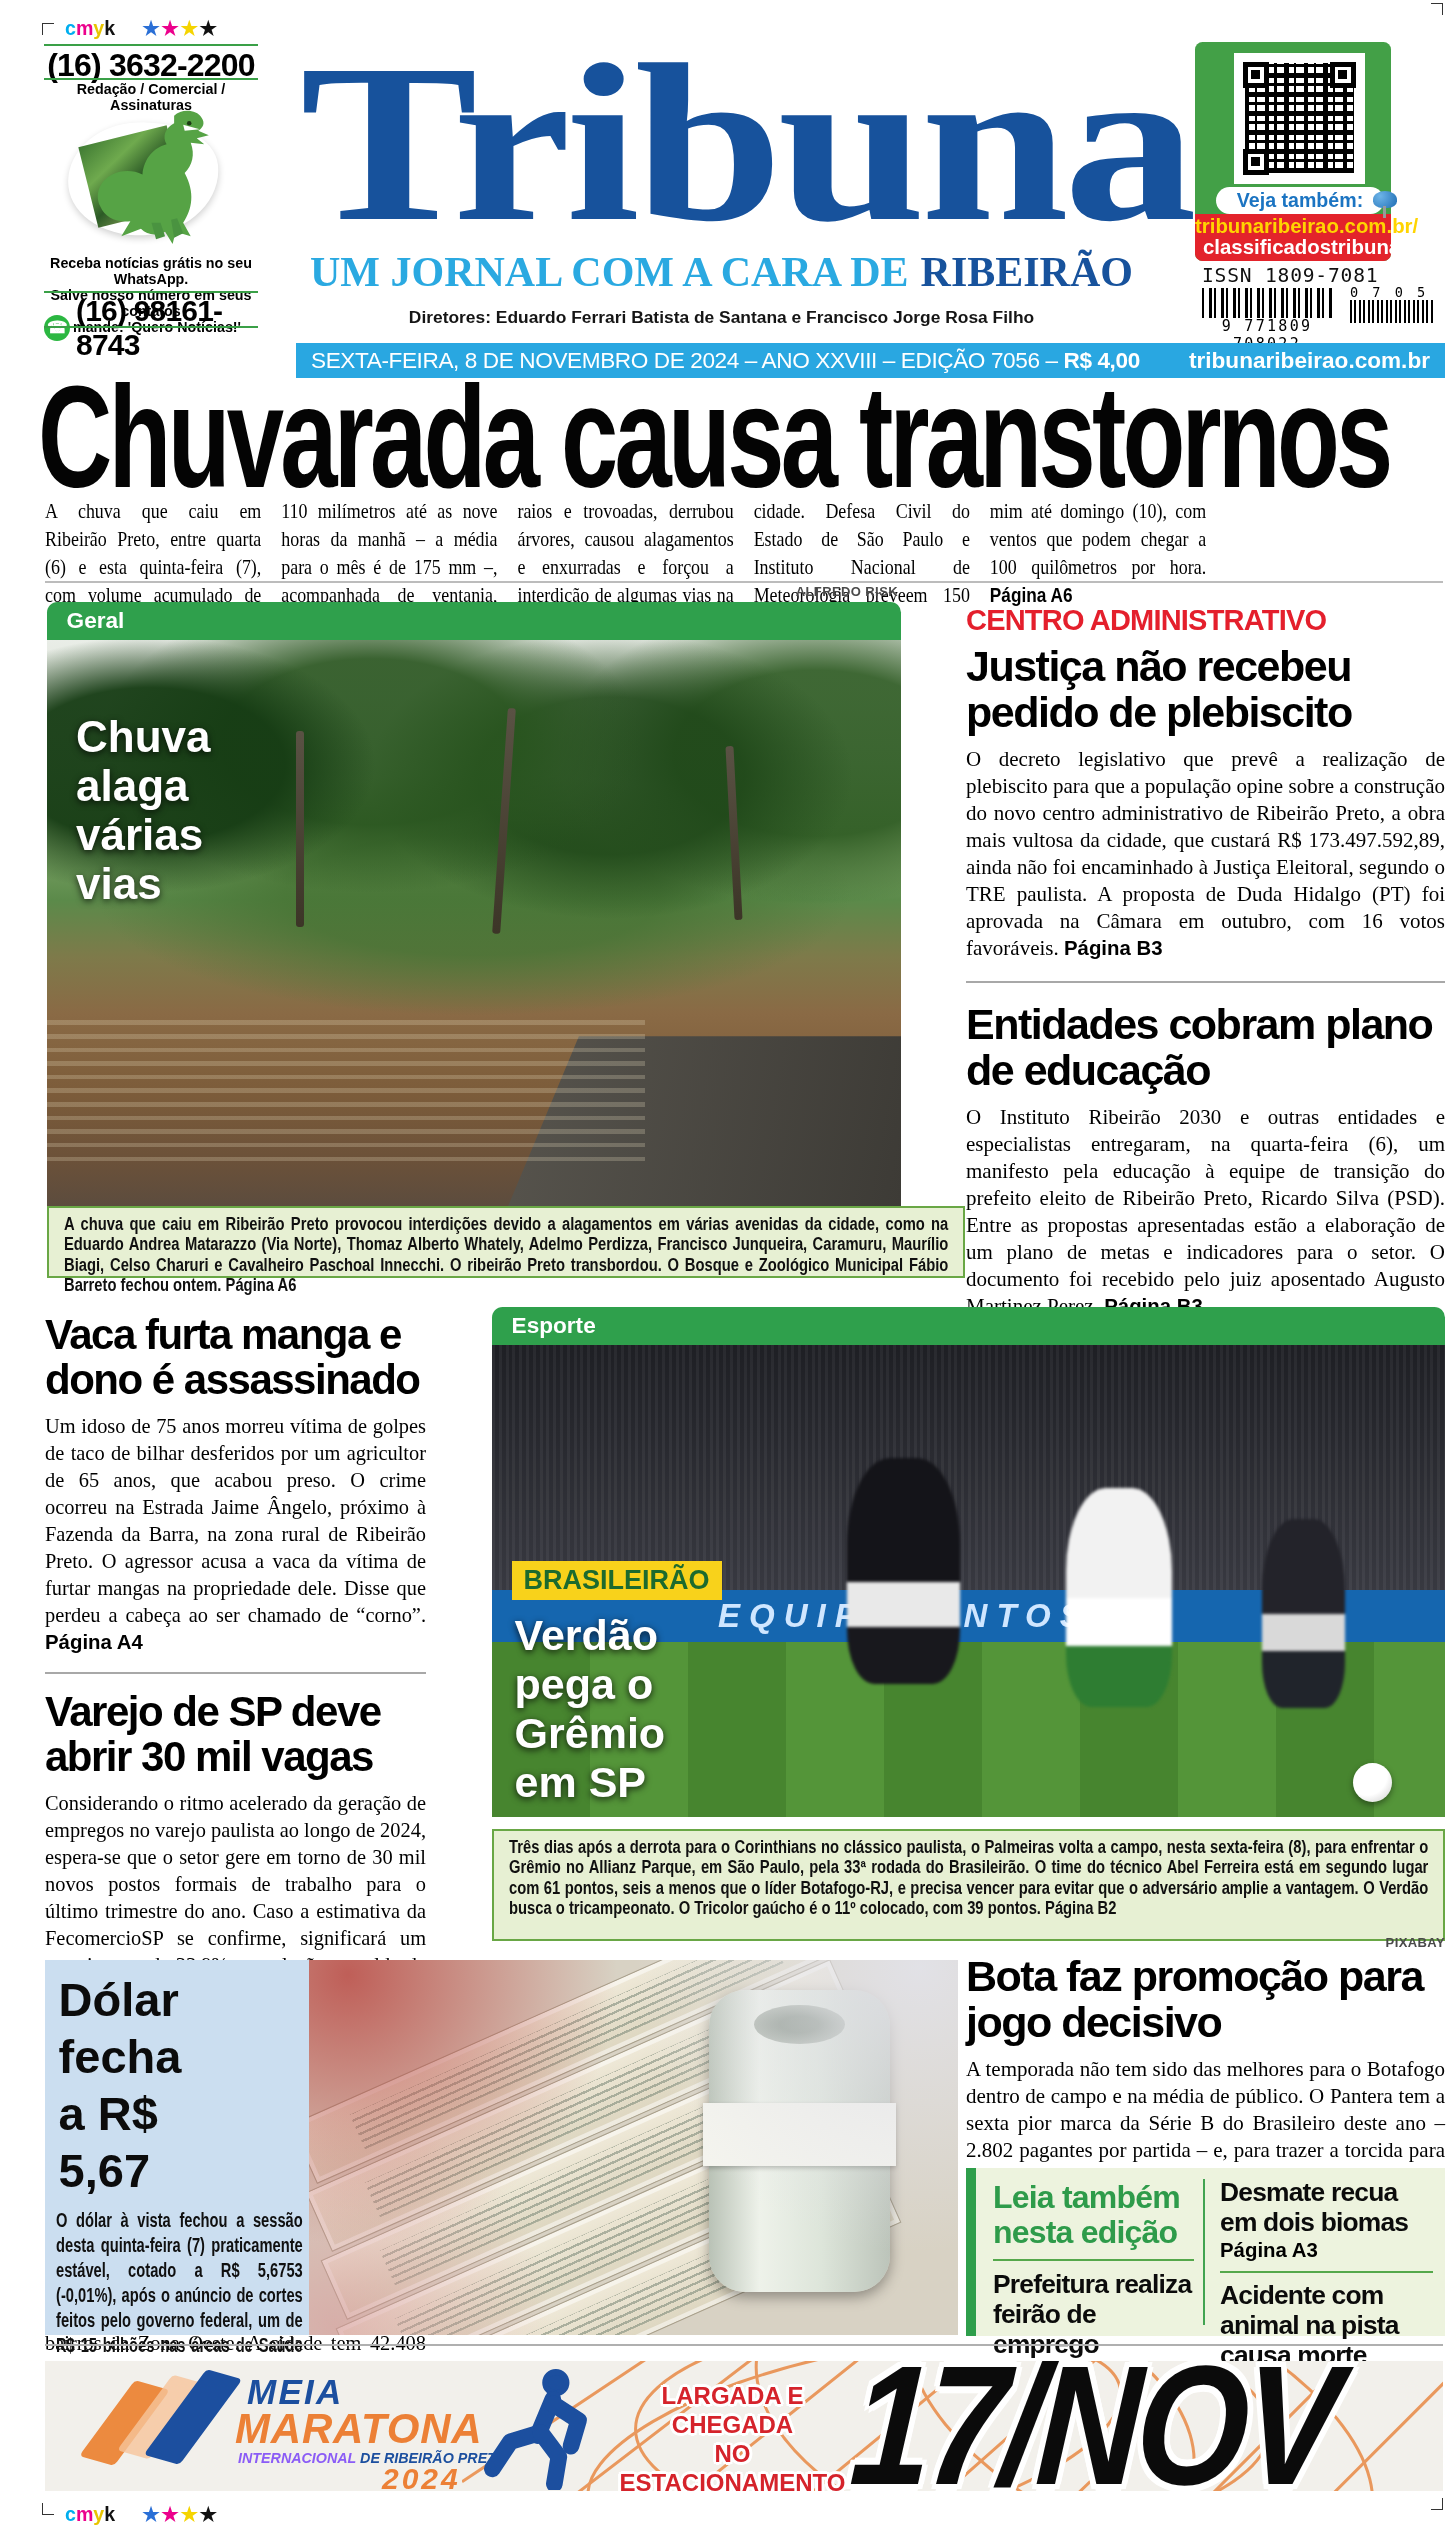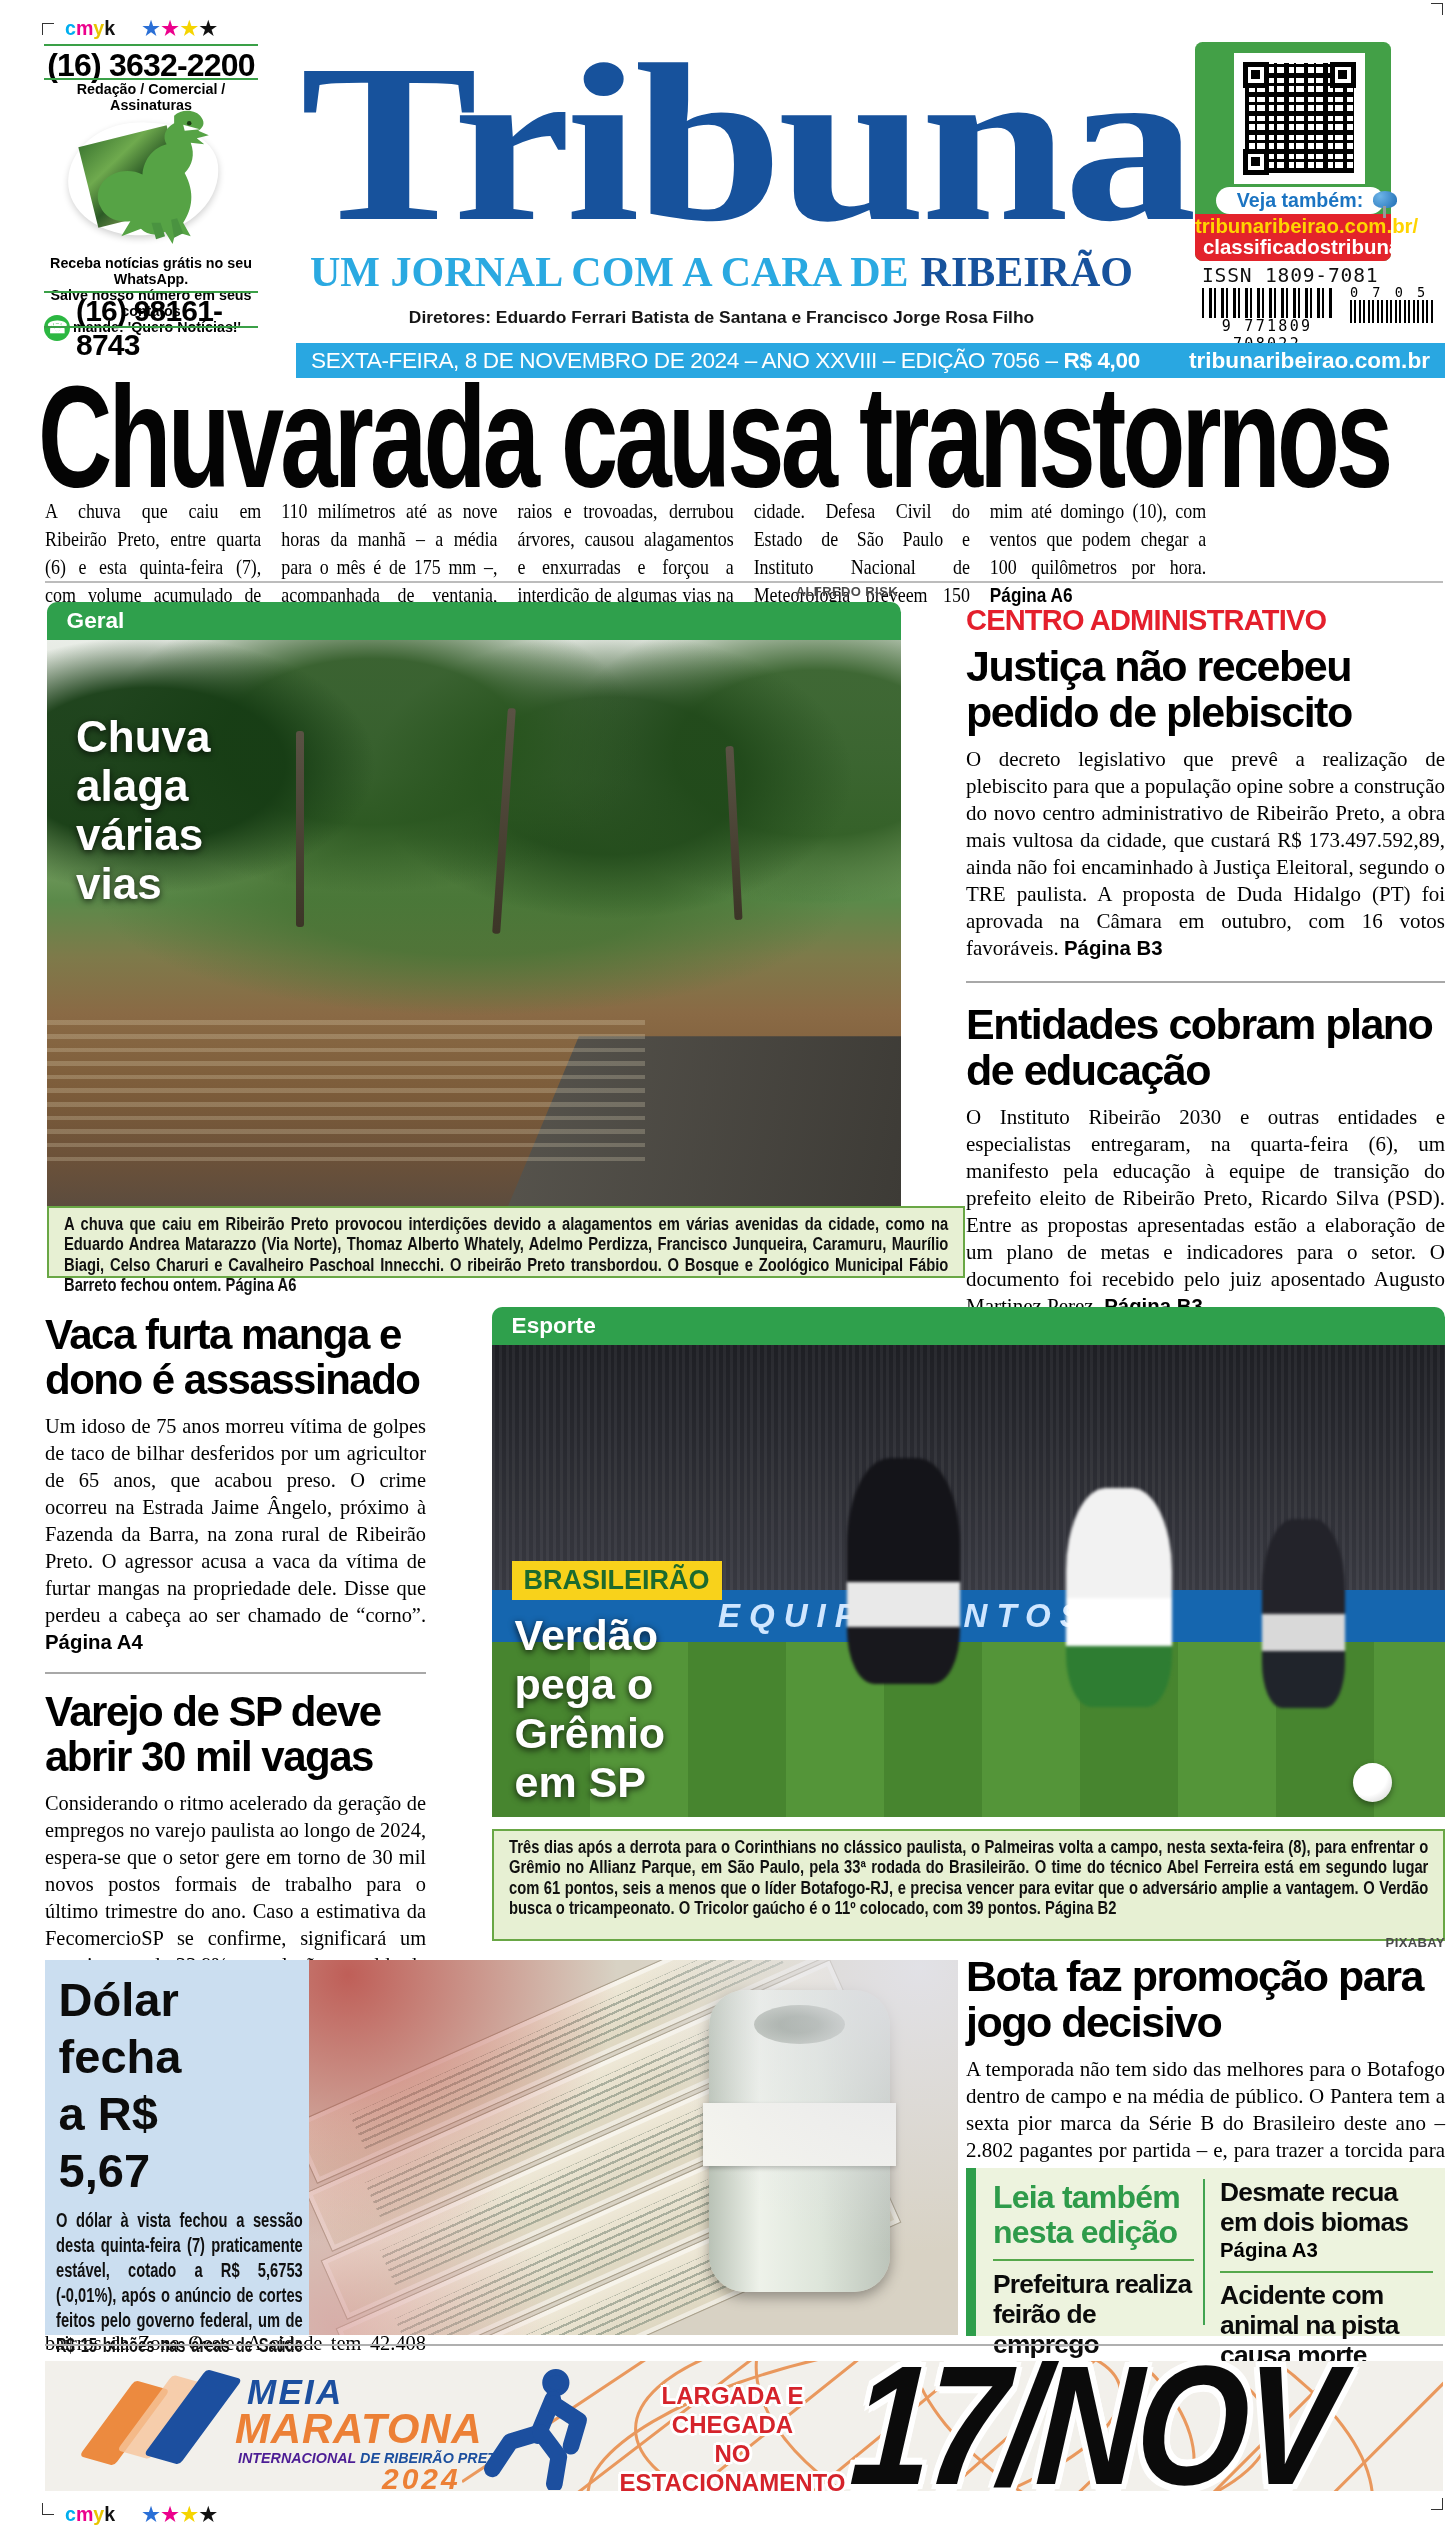--- a/index.html
+++ b/index.html
@@ -161,21 +161,21 @@
   .rule-bottom { left:45px; top:2344px; width:1398px; height:2.3px; background:#b0b0b0; }
   .banner { left:45px; top:2361px; width:1398px; height:130px; background:#F2F0EB; overflow:hidden; }
   .banner svg.net { position:absolute; right:0; top:0; }
   .mribbon { position:absolute; border-radius:4.5px; }
   .m-or { left:59px; top:22.6px; width:41px; height:78px; background:#EC8A3F; transform:skewX(-26deg) rotate(14deg); }
   .m-or2 { left:97px; top:16.6px; width:38px; height:78px; background:#F6C49B; transform:skewX(-26deg) rotate(14deg); opacity:.8; }
   .m-bl { left:127px; top:12px; width:42px; height:88px; background:#1C4F9F; transform:skewX(-26deg) rotate(14deg); }
   .meia { position:absolute; left:202px; top:10.6px; font-weight:bold; font-style:italic; font-size:35px; letter-spacing:2.3px; color:#1C4F9F; }
   .marat { position:absolute; left:190px; top:44px; font-weight:bold; font-style:italic; font-size:42px; letter-spacing:0.8px; color:#EC8036; }
   .msub { position:absolute; left:193px; top:89px; font-weight:bold; font-style:italic; font-size:14.3px; white-space:nowrap; }
-  .msub .o { color:#4c1d95; } .msub .b { color:#1C4F9F; }
+  .msub .o { color:#8b5cf6; } .msub .b { color:#1C4F9F; }
   .myear { position:absolute; left:337px; top:101px; font-weight:bold; font-style:italic; font-size:30px; color:#EC8036; letter-spacing:3px; }
   .runner { position:absolute; left:420px; top:1.5px; }
   .redmsg { position:absolute; left:559px; top:19.6px; width:257px; text-align:center; font-weight:bold; font-size:24px; line-height:29px; color:#D5232B;
     text-shadow:-2.3px -2.3px 0 #fff,2.3px -2.3px 0 #fff,-2.3px 2.3px 0 #fff,2.3px 2.3px 0 #fff,0 -3px 0 #fff,0 3px 0 #fff,-3px 0 0 #fff,3px 0 0 #fff; }
   .d17 { position:absolute; left:811px; top:-4.5px; font-weight:bold; font-style:italic; font-size:170px; line-height:136px; letter-spacing:-6px; color:#0b0b0b;
     transform:scaleX(0.85) skewX(-4deg); transform-origin:0 0; white-space:nowrap;
     text-shadow:-5.3px -5.3px 0 #fff,5.3px -5.3px 0 #fff,-5.3px 5.3px 0 #fff,5.3px 5.3px 0 #fff,0 -6.8px 0 #fff,0 6.8px 0 #fff,-6.8px 0 0 #fff,6.8px 0 0 #fff; }
 </style>
 </head>
 <body>

